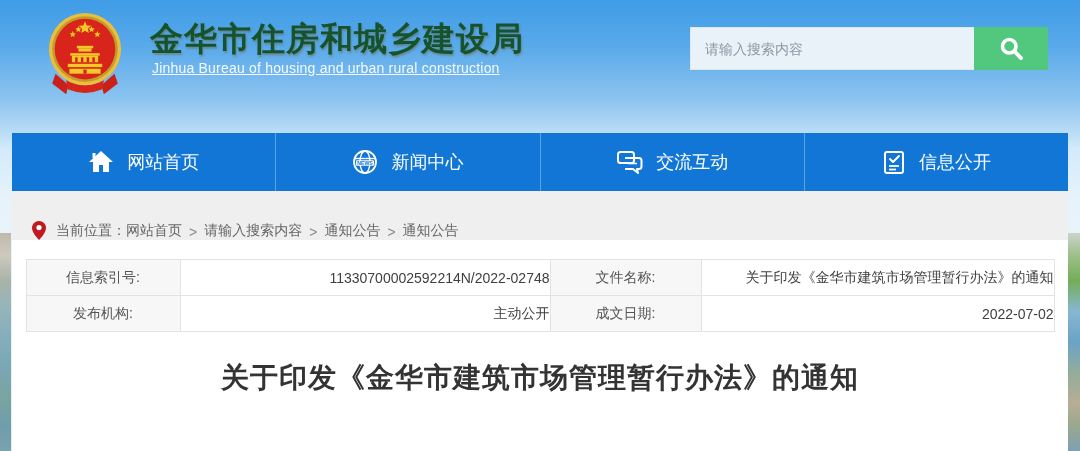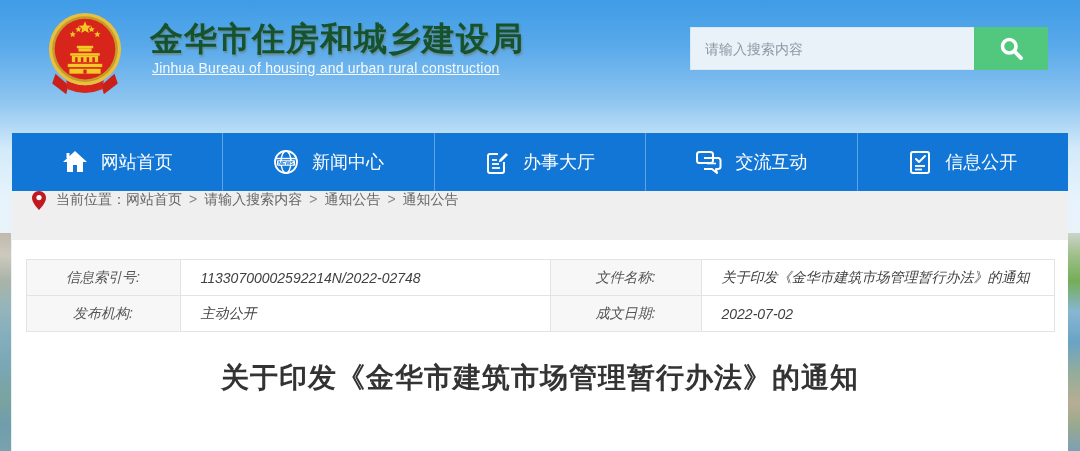--- a/index.html
+++ b/index.html
@@ -59,39 +59,39 @@
   .nav-item {
     flex:1; display:flex; align-items:center; justify-content:center; gap:13px;
     color:#fff; font-size:18px; cursor:pointer;
   }
   .nav-item + .nav-item { border-left:1px solid rgba(255,255,255,.32); }
   .nav-item svg { display:block; }
 
   
   .breadcrumb {
     position:absolute; left:12px; top:191px; width:1056px; height:49px;
-    background:#efefef; display:flex; align-items:flex-start; padding-left:20px;
+    background:#efefef; display:flex; align-items:flex-end; padding-left:20px;
     font-size:14px; color:#666;
   }
   .breadcrumb .pin { margin-right:10px; display:flex; }
   .breadcrumb a { color:#666; text-decoration:none; cursor:pointer; }
   .breadcrumb .sep { margin:0 7px; color:#888; }
 
   
   .content {
     position:absolute; left:12px; top:240px; width:1056px; height:211px;
     background:#fff;
   }
   .meta-table {
     width:1028px; margin:19px auto 0; border-collapse:collapse;
     table-layout:fixed; font-size:14px;
   }
-  .meta-table td { border:1px solid #e3e3e3; height:36px;font-style:italic; }
+  .meta-table td { border:1px solid #e3e3e3; height:36px; }
   .meta-table td.label { background:#f7f7f7; color:#555; text-align:center; }
-  .meta-table td.value { color:#404040; padding-left:20px; text-align:left;
+  .meta-table td.value { color:#404040; padding-left:20px; text-align:right;
     white-space:nowrap; overflow:hidden; }
   .meta-table td.blank { border:none; background:#fff; }
 
   .article-title {
     margin-top:27px; text-align:center;
     font-size:28px; font-weight:bold; color:#333; letter-spacing:1px;
   }
 </style>
 </head>
 <body>
@@ -159,30 +159,20 @@
     <svg width="26" height="26" viewBox="0 0 26 26">
       <circle cx="13" cy="13" r="11" fill="none" stroke="#fff" stroke-width="1.8"></circle>
       <ellipse cx="13" cy="13" rx="5" ry="11" fill="none" stroke="#fff" stroke-width="1.4"></ellipse>
       <line x1="2.5" y1="9.5" x2="23.5" y2="9.5" stroke="#fff" stroke-width="1.4"></line>
       <rect x="4" y="11.2" width="18" height="5.6" rx="1" fill="#fff"></rect>
       <text x="13" y="15.8" font-size="5.2" font-weight="bold" fill="#1176d5" text-anchor="middle" font-family="Liberation Sans, sans-serif">NEWS</text>
     </svg>
     <span>新闻中心</span>
   </div>
 
-  <div class="nav-item">
-    <svg width="25" height="25" viewBox="0 0 25 25">
-      <path d="M19 12 v9 a2 2 0 0 1 -2 2 H5 a2 2 0 0 1 -2 -2 V6 a2 2 0 0 1 2 -2 h8" fill="none" stroke="#fff" stroke-width="2"></path>
-      <line x1="7" y1="10" x2="12" y2="10" stroke="#fff" stroke-width="1.8"></line>
-      <line x1="7" y1="14" x2="14" y2="14" stroke="#fff" stroke-width="1.8"></line>
-      <line x1="7" y1="18" x2="15" y2="18" stroke="#fff" stroke-width="1.8"></line>
-      <path d="M14.5 9.5 L21 3 l2 2 -6.5 6.5 -2.8.8 Z" fill="#fff"></path>
-    </svg>
-    <span>办事大厅</span>
-  </div>
 
   <div class="nav-item">
     <svg width="27" height="24" viewBox="0 0 27 24">
       <rect x="2" y="2" width="16" height="11" rx="2.5" fill="none" stroke="#fff" stroke-width="2"></rect>
       <path d="M9 8 h14 a2.5 2.5 0 0 1 2.5 2.5 v6 a2.5 2.5 0 0 1 -2.5 2.5 h-2 l1 4 -5-4 h-8" fill="none" stroke="#fff" stroke-width="2" stroke-linejoin="round"></path>
       <line x1="12" y1="13.5" x2="21" y2="13.5" stroke="#fff" stroke-width="1.6"></line>
     </svg>
     <span>交流互动</span>
   </div>
 

